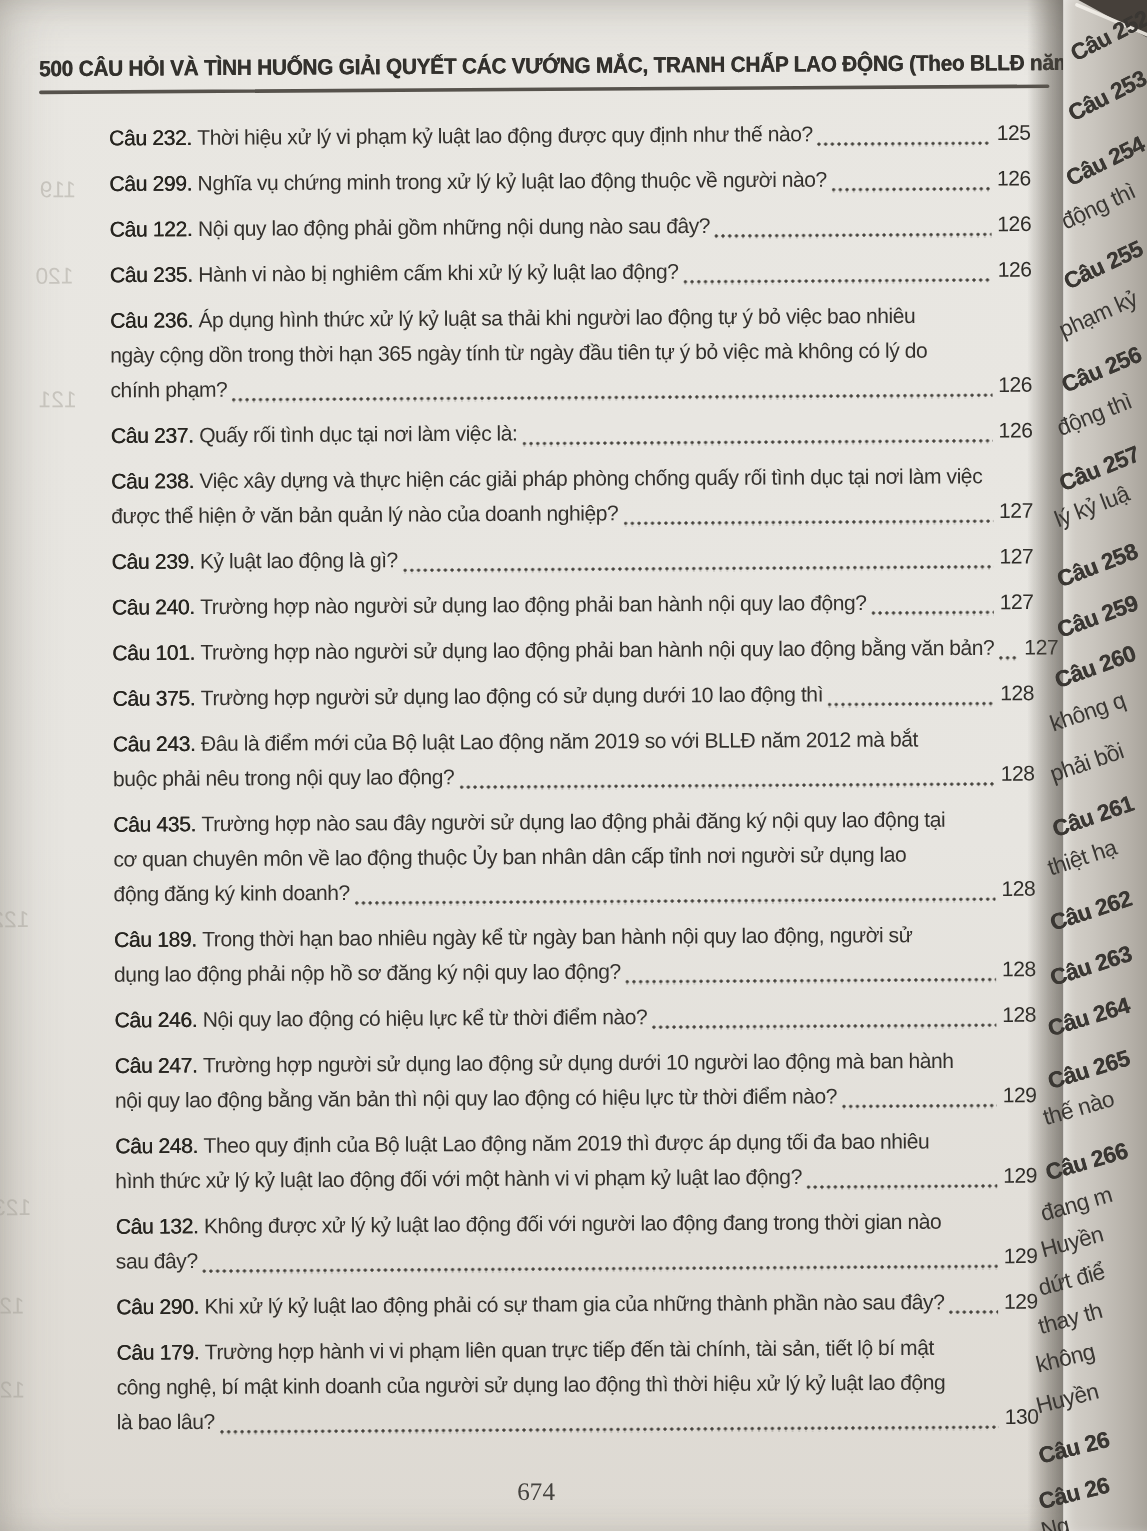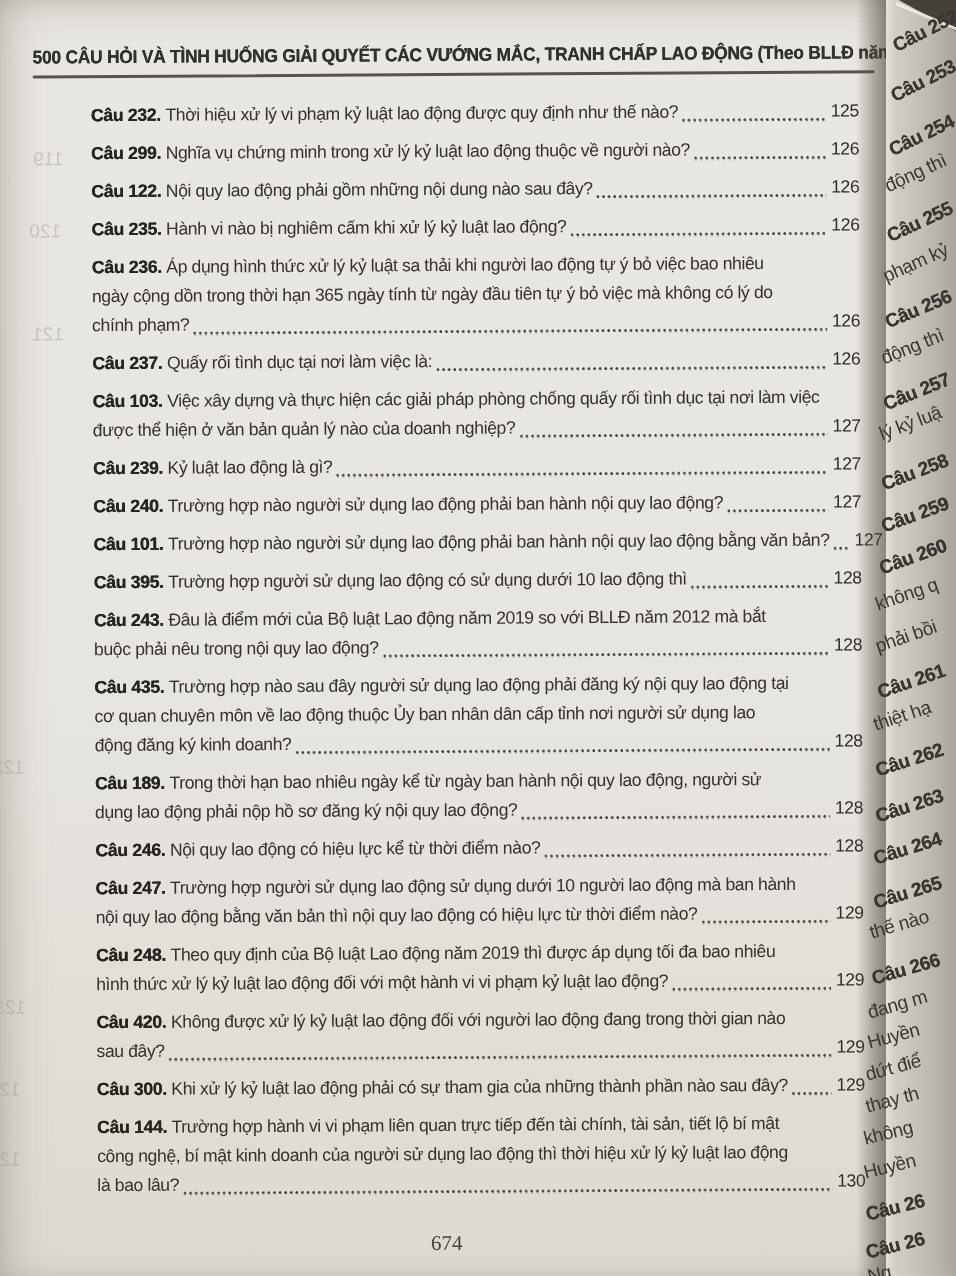--- a/index.html
+++ b/index.html
@@ -19,21 +19,21 @@
     letter-spacing:-0.2px;transform:scaleX(.94);transform-origin:left center;
     text-shadow:.4px 0 0 #33312d;}
   .hdr-rule{margin-top:7px;height:2.6px;background:#56524c;width:842px;border-radius:2px;}
 
   
   .toc{position:absolute;left:94px;top:99px;width:768px;font-size:17.6px;
        line-height:29px;color:#34312d;letter-spacing:-0.4px;}
   .entry{margin-bottom:9px;}
   .line{display:flex;align-items:flex-end;white-space:nowrap;}
   .txt{flex:0 0 auto;}
-  .qnum{font-weight:bold;color:#272520;letter-spacing:-0.3px;text-shadow:.3px 0 0 #272520;}
+  .qnum{font-weight:normal;color:#272520;letter-spacing:-0.3px;text-shadow:.3px 0 0 #272520;}
   .dots{flex:1 1 auto;min-width:16px;height:10px;margin:0 5px 4px 4px;
     background:radial-gradient(circle at 1.6px 1.6px,#44413b 1.15px,rgba(0,0,0,0) 1.5px);
     background-size:5.6px 4px;background-repeat:repeat-x;background-position:0 100%;}
   .pg{flex:0 0 auto;color:#2f2d29;}
 
   .footer{position:absolute;left:0;top:1231px;width:886px;text-align:center;
     font-family:"Liberation Serif","DejaVu Serif",serif;font-size:21px;color:#45433f;}
 
   
   .ghost{position:absolute;transform:scaleX(-1);opacity:.42;color:#9d9990;
@@ -114,21 +114,21 @@
           </div>
           <div class="entry">
             <div class="line">
               <span class="txt"><span class="qnum">Câu 237. </span>Quấy rối tình dục tại nơi làm việc là:</span>
               <span class="dots"></span>
               <span class="pg">126</span>
             </div>
           </div>
           <div class="entry">
             <div class="line">
-              <span class="txt"><span class="qnum">Câu 103. </span>Việc xây dựng và thực hiện các giải pháp phòng chống quấy rối tình dục tại nơi làm việc</span>
+              <span class="txt"><span class="qnum">Câu 238. </span>Việc xây dựng và thực hiện các giải pháp phòng chống quấy rối tình dục tại nơi làm việc</span>
             </div>
             <div class="line">
               <span class="txt">được thể hiện ở văn bản quản lý nào của doanh nghiệp?</span>
               <span class="dots"></span>
               <span class="pg">127</span>
             </div>
           </div>
           <div class="entry">
             <div class="line">
               <span class="txt"><span class="qnum">Câu 239. </span>Kỷ luật lao động là gì?</span>
@@ -145,21 +145,21 @@
           </div>
           <div class="entry">
             <div class="line">
               <span class="txt"><span class="qnum">Câu 101. </span>Trường hợp nào người sử dụng lao động phải ban hành nội quy lao động bằng văn bản?</span>
               <span class="dots"></span>
               <span class="pg">127</span>
             </div>
           </div>
           <div class="entry">
             <div class="line">
-              <span class="txt"><span class="qnum">Câu 395. </span>Trường hợp người sử dụng lao động có sử dụng dưới 10 lao động thì</span>
+              <span class="txt"><span class="qnum">Câu 375. </span>Trường hợp người sử dụng lao động có sử dụng dưới 10 lao động thì</span>
               <span class="dots"></span>
               <span class="pg">128</span>
             </div>
           </div>
           <div class="entry">
             <div class="line">
               <span class="txt"><span class="qnum">Câu 243. </span>Đâu là điểm mới của Bộ luật Lao động năm 2019 so với BLLĐ năm 2012 mà bắt</span>
             </div>
             <div class="line">
               <span class="txt">buộc phải nêu trong nội quy lao động?</span>
@@ -212,38 +212,38 @@
               <span class="txt"><span class="qnum">Câu 248. </span>Theo quy định của Bộ luật Lao động năm 2019 thì được áp dụng tối đa bao nhiêu</span>
             </div>
             <div class="line">
               <span class="txt">hình thức xử lý kỷ luật lao động đối với một hành vi vi phạm kỷ luật lao động?</span>
               <span class="dots"></span>
               <span class="pg">129</span>
             </div>
           </div>
           <div class="entry">
             <div class="line">
-              <span class="txt"><span class="qnum">Câu 420. </span>Không được xử lý kỷ luật lao động đối với người lao động đang trong thời gian nào</span>
+              <span class="txt"><span class="qnum">Câu 132. </span>Không được xử lý kỷ luật lao động đối với người lao động đang trong thời gian nào</span>
             </div>
             <div class="line">
               <span class="txt">sau đây?</span>
               <span class="dots"></span>
               <span class="pg">129</span>
             </div>
           </div>
           <div class="entry">
             <div class="line">
-              <span class="txt"><span class="qnum">Câu 300. </span>Khi xử lý kỷ luật lao động phải có sự tham gia của những thành phần nào sau đây?</span>
+              <span class="txt"><span class="qnum">Câu 290. </span>Khi xử lý kỷ luật lao động phải có sự tham gia của những thành phần nào sau đây?</span>
               <span class="dots"></span>
               <span class="pg">129</span>
             </div>
           </div>
           <div class="entry">
             <div class="line">
-              <span class="txt"><span class="qnum">Câu 144. </span>Trường hợp hành vi vi phạm liên quan trực tiếp đến tài chính, tài sản, tiết lộ bí mật</span>
+              <span class="txt"><span class="qnum">Câu 179. </span>Trường hợp hành vi vi phạm liên quan trực tiếp đến tài chính, tài sản, tiết lộ bí mật</span>
             </div>
             <div class="line">
               <span class="txt">công nghệ, bí mật kinh doanh của người sử dụng lao động thì thời hiệu xử lý kỷ luật lao động</span>
             </div>
             <div class="line">
               <span class="txt">là bao lâu?</span>
               <span class="dots"></span>
               <span class="pg">130</span>
             </div>
           </div>

